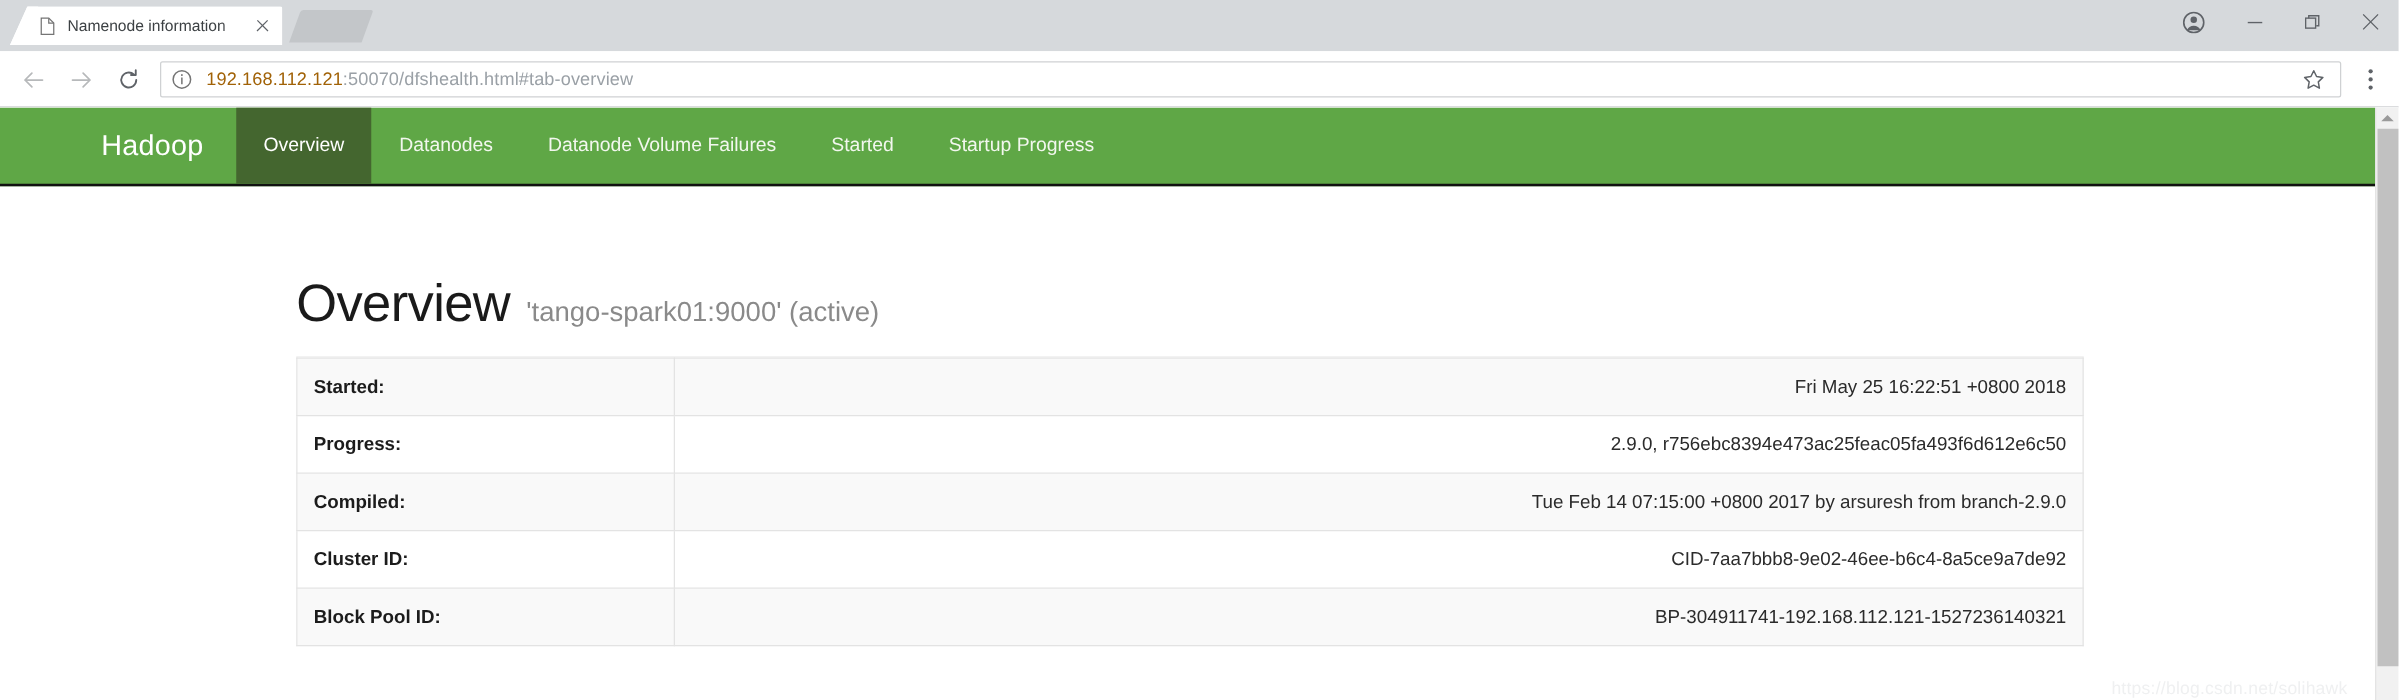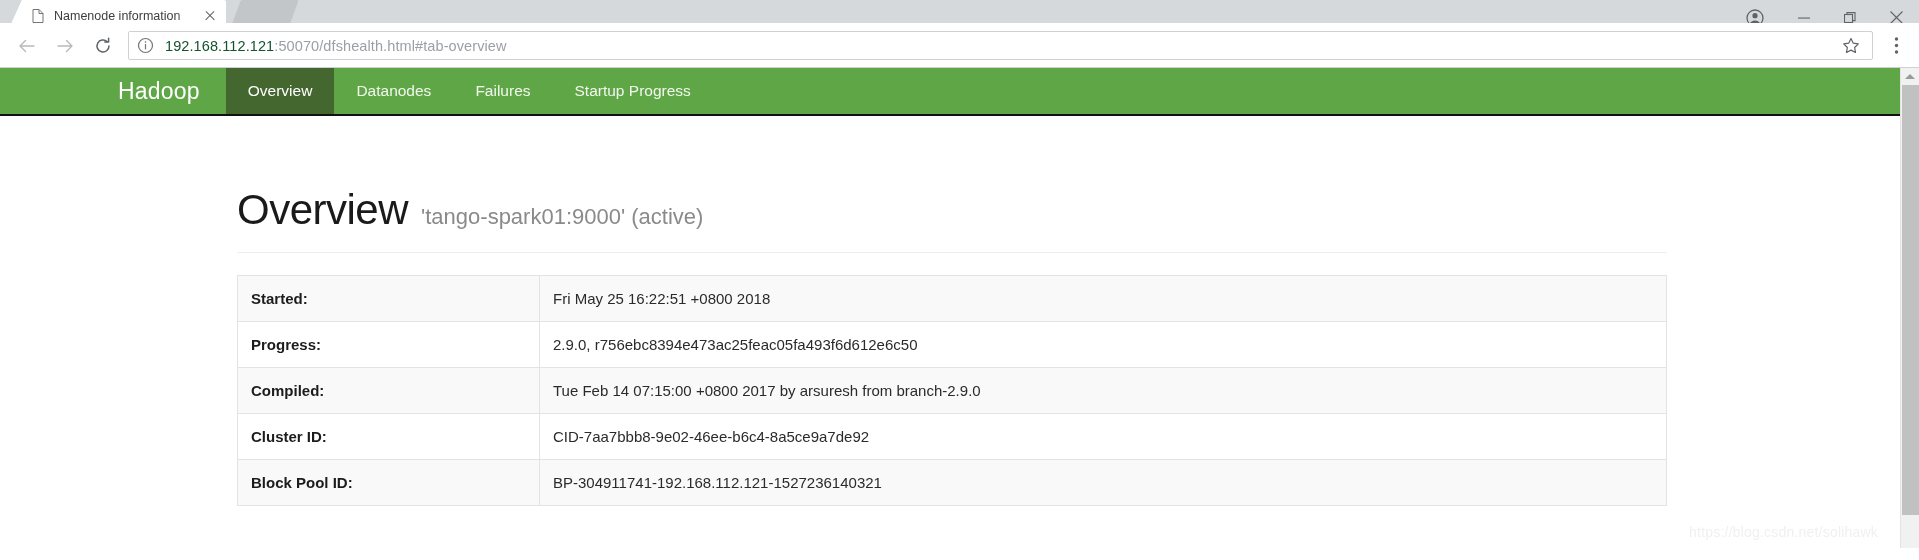--- a/index.html
+++ b/index.html
@@ -15,25 +15,25 @@
 
   
   .browser {
     width: 1919px;
     height: 560px;
     position: relative;
     background: #ffffff;
   }
 
   .tabstrip {
-    height: 23px;
+    height: 41px;
     background: #d6d9dc;
     position: relative;
     display: flex;
-    align-items: flex-start;
+    align-items: center;
     padding-left: 8px;
   }
 
   .tab {
     position: relative;
     height: 31px;
     width: 218px;
     background: #ffffff;
     display: flex;
     align-items: center;
@@ -138,21 +138,21 @@
     padding: 0 8px;
     background: #fff;
   }
   .info-icon { flex: 0 0 18px; margin-right: 10px; display:flex; }
   .url-text {
     font-size: 14.5px;
     color: #9aa0a6;
     white-space: nowrap;
     letter-spacing: 0.1px;
   }
-  .url-host { color: #14532d; }
+  .url-host { color: #a16207; }
   .star-btn { flex: 0 0 26px; display:flex; align-items:center; justify-content:center; margin-left:auto; }
   .menu-btn { width: 30px; height: 38px; display:flex; align-items:center; justify-content:center; flex:0 0 30px; }
 
   .toolbar-sep {
     position: absolute;
     left: 0; right: 0; bottom: 0;
     height: 1px;
     background: #cfd1d3;
   }
 
@@ -166,26 +166,26 @@
 
   .page {
     width: 1900px;
     height: 480px;
     position: relative;
     background: #fff;
   }
 
   
   .hadoop-nav {
-    height: 48px;
+    height: 63px;
     background: #5fa746;
     border-bottom: 2px solid #111;
     display: flex;
     align-items: stretch;
-    padding-left: 118px;
+    padding-left: 81px;
   }
   .brand {
     display: flex;
     align-items: center;
     padding: 0 26px 0 0;
     color: #ffffff;
     font-size: 23px;
     letter-spacing: 0.2px;
   }
   .nav-item {
@@ -231,33 +231,33 @@
   }
   .page-header small {
     font-size: 22px;
     color: #8a8a8a;
     margin-left: 13px;
     font-weight: normal;
     margin-top: 36px;
   }
 
   table.overview {
-    margin-top: 22px;
     border-collapse: collapse;
     width: 1430px;
     table-layout: fixed;
   }
   table.overview tr { }
   table.overview th,
   table.overview td {
     border: 1px solid #e3e3e3;
     padding: 12px 13px;
     font-size: 15px;
     vertical-align: middle;
     height: 46px;
+    text-align: right;
   }
   table.overview th {
     width: 302px;
     text-align: left;
     font-weight: bold;
     color: #1c1c1c;
   }
   table.overview td {
     color: #2b2b2b;
     font-weight: normal;
@@ -404,21 +404,24 @@
       <div class="hadoop-nav">
         <div class="brand">Hadoop</div>
 
         <div class="nav-item active">
           <span>Overview</span>
         </div>
         <div class="nav-item">
           <span>Datanodes</span>
         </div>
         <div class="nav-item">
-          <span>Failures</span>
+          <span>Datanode Volume Failures</span>
+        </div>
+        <div class="nav-item">
+          <span>Started</span>
         </div>
         <div class="nav-item">
           <span>Startup Progress</span>
         </div>
       </div>
 
       <div class="content">
 
         <div class="page-header">
           <h1>Overview</h1>

